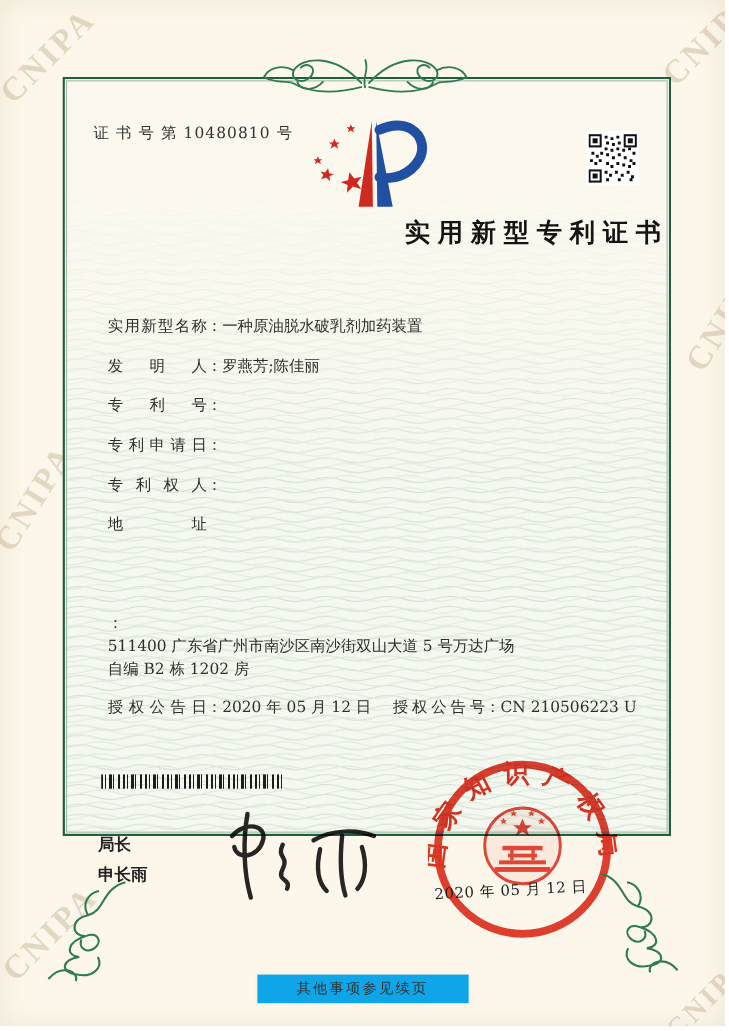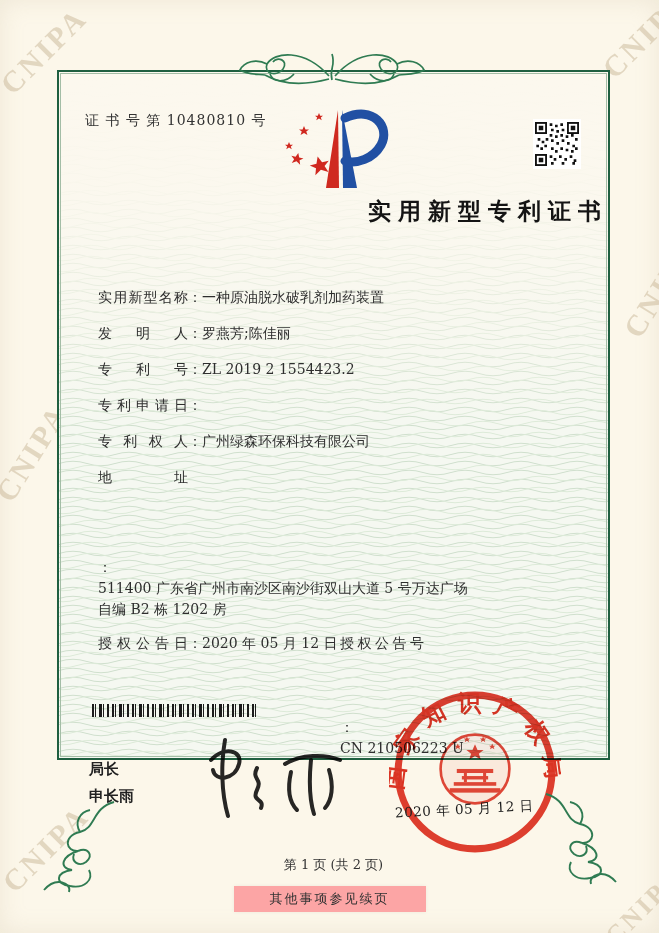--- a/index.html
+++ b/index.html
@@ -33,21 +33,21 @@
   .title { position:absolute; left:0; top:124px; width:100%; text-align:right;
            font-size:23px; font-weight:bold; letter-spacing:7px; color:#141414; }
 
   .fields { position:absolute; left:27px; top:215px; right:25px; font-size:14px; line-height:21px; color:#2e2e2e; }
   .row { margin-bottom:15px; display:flex; align-items:flex-start;margin-left:12px; }
   .lbl { display:inline-block; width:90px; text-align:justify; text-align-last:justify; flex:0 0 90px; }
   .colon { flex:0 0 auto; }
   .val { white-space:pre-line; }
   .row.addr { margin-top:5px;flex-direction:column; }
   .row.grant { position:relative; margin-top:-2px;align-items:center; }
-  .pair2 { position:absolute; left:242px; top:0; display:flex;flex-direction:column; }
+  .pair2 { position:absolute; left:259px; top:0; display:flex; }
   .pair2 .lbl { width:84px; flex-basis:84px; }
 
   .body-text { position:absolute; left:27px; top:473px; right:25px; font-size:13.5px; line-height:21.5px;
                text-align:justify; color:#2f2f2f; }
   .body-text p { text-indent:2em; }
 
   .barcode { position:absolute; left:33px; top:632px; width:167px; height:13px;
      background:repeating-linear-gradient(90deg,#1c1c1c 0 2px,transparent 2px 3px,#1c1c1c 3px 4px,
        transparent 4px 7px,#1c1c1c 7px 10px,transparent 10px 11px,#1c1c1c 11px 12px,
        transparent 12px 15px,#1c1c1c 15px 17px,transparent 17px 20px); }
@@ -60,21 +60,21 @@
   .seal-date { position:absolute; left:336px; top:729px; width:130px; font-size:13.5px; color:#1d1d1d;
                transform:rotate(-3deg); white-space:nowrap; letter-spacing:.5px; }
 
   .page-info { position:absolute; left:0; top:784px; width:100%; text-align:center; font-size:13px; color:#333; }
 
   .flourish-top { position:absolute; left:232px; top:44px; width:200px; height:46px; }
   .corner-bl { position:absolute; left:34px; top:798px; width:86px; height:96px; }
   .corner-br { position:absolute; left:540px; top:790px; width:86px; height:96px; }
 
   .continuation { position:absolute; top:886px; left:50%; transform:translateX(-50%);
-                  background:#fca5a5; padding:4px 36px; font-size:13px; letter-spacing:2px; color:#333;
+                  background:#0ea5e9; padding:4px 36px; font-size:13px; letter-spacing:2px; color:#333;
                   box-shadow:0 0 4px rgba(0,0,0,.06); white-space:nowrap; }
   svg { display:block; }
 </style>
 </head>
 <body>
 
 <div class="sheet">
 
   <span class="wm a">CNIPA</span>
   <span class="wm b">CNIPA</span>
@@ -145,30 +145,28 @@
           <span class="val">一种原油脱水破乳剂加药装置</span>
       </div>
       <div class="row">
         <span class="lbl">发明人</span>
           <span class="colon">：</span>
           <span class="val">罗燕芳;陈佳丽</span>
       </div>
       <div class="row">
         <span class="lbl">专利号</span>
           <span class="colon">：</span>
-          <span class="val">ZL 2019 2 1554423.2</span>
       </div>
       <div class="row">
         <span class="lbl">专利申请日</span>
           <span class="colon">：</span>
       </div>
       <div class="row">
         <span class="lbl">专利权人</span>
           <span class="colon">：</span>
-          <span class="val">广州绿森环保科技有限公司</span>
       </div>
       <div class="row addr">
         <span class="lbl">地址</span>
           <span class="colon">：</span>
           <span class="val">511400 广东省广州市南沙区南沙街双山大道 5 号万达广场
 自编 B2 栋 1202 房</span>
       </div>
       <div class="row grant">
         <span class="lbl">授权公告日</span>
           <span class="colon">：</span>
@@ -220,21 +218,20 @@
         <rect x="-18" y="0" width="36" height="4"></rect>
         <rect x="-13" y="7" width="26" height="3.4"></rect>
         <rect x="-21" y="13" width="42" height="3.6"></rect>
         <rect x="-11" y="3" width="3" height="10"></rect>
         <rect x="8" y="3" width="3" height="10"></rect>
         <rect x="-25" y="19" width="50" height="4.4"></rect>
       </g>
     </svg>
     <div class="seal-date">2020 年 05 月 12 日</div>
 
-    <div class="page-info">第 1 页 (共 2 页)</div>
   </div>
 
   <svg class="flourish-top" viewBox="0 0 200 46">
     <g fill="none" stroke="#2f7b52" stroke-width="1.7">
       <path d="M100,36 C97,24 104,22 100,10"></path>
       <g>
         <path d="M97,32 C72,4 42,8 35,20 C31,30 45,33 51,25 C57,16 45,12 41,18"></path>
         <path d="M97,35 C74,41 52,42 33,31"></path>
         <path d="M62,30 C54,39 41,39 38,30"></path>
         <path d="M35,20 C24,14 12,18 8,26 C16,31 26,30 33,31"></path>

